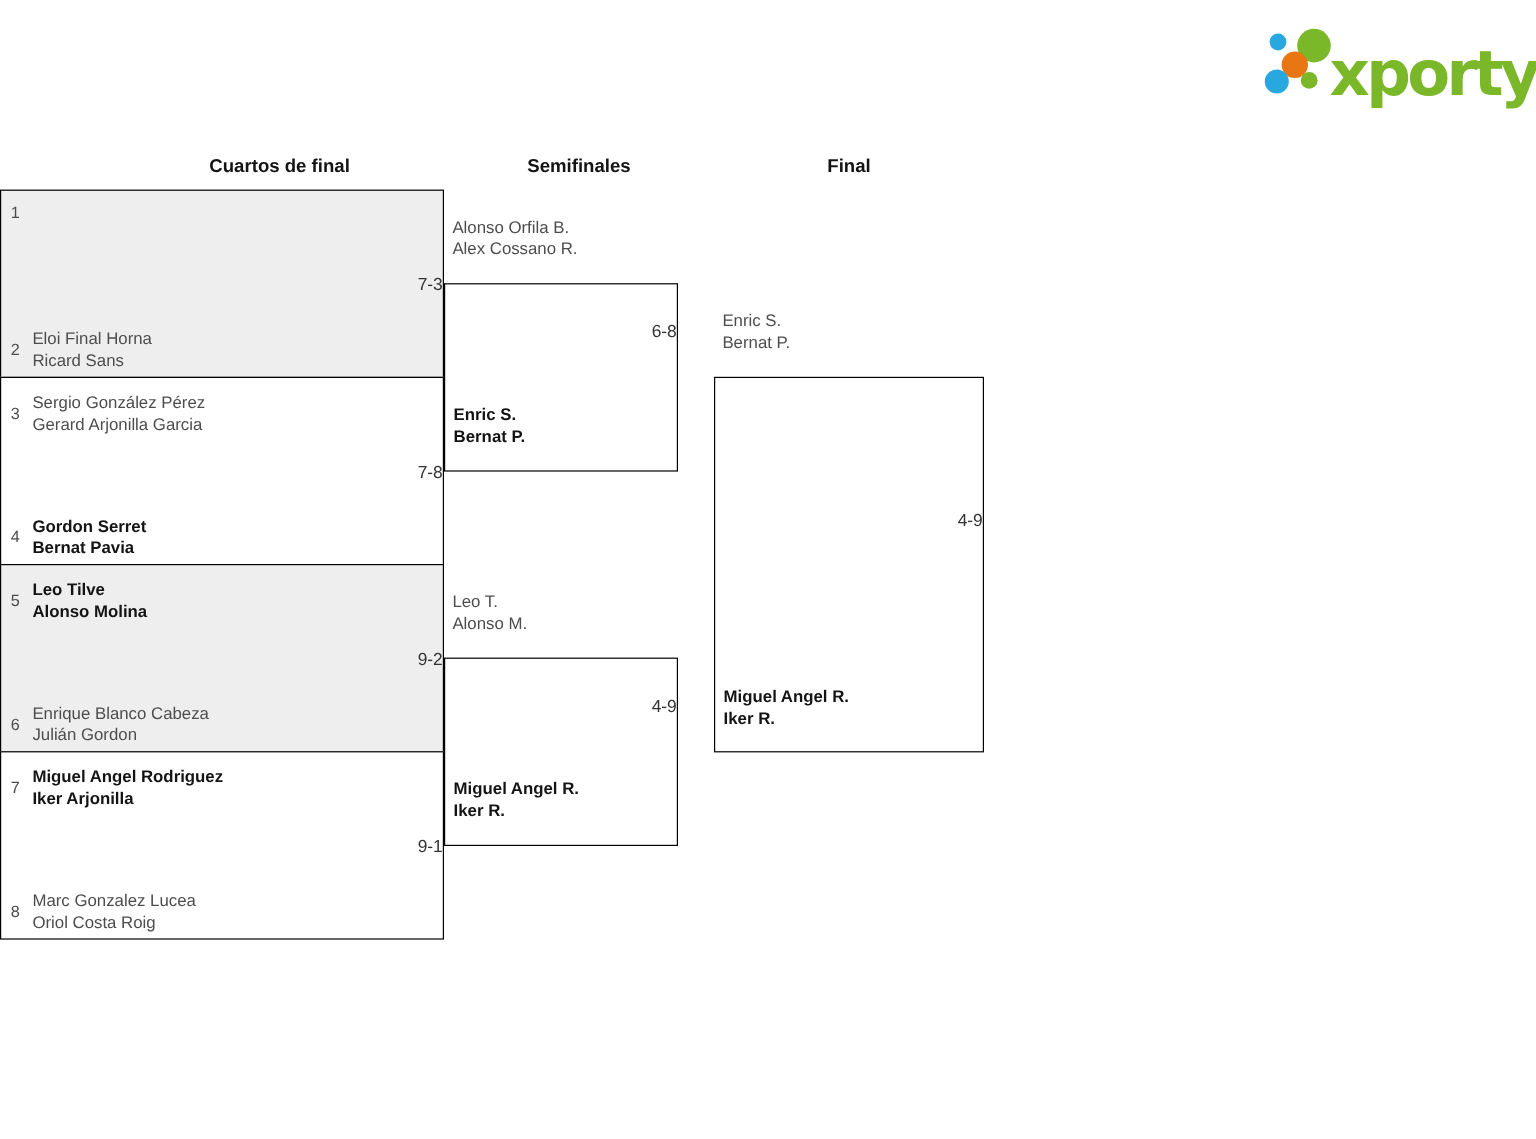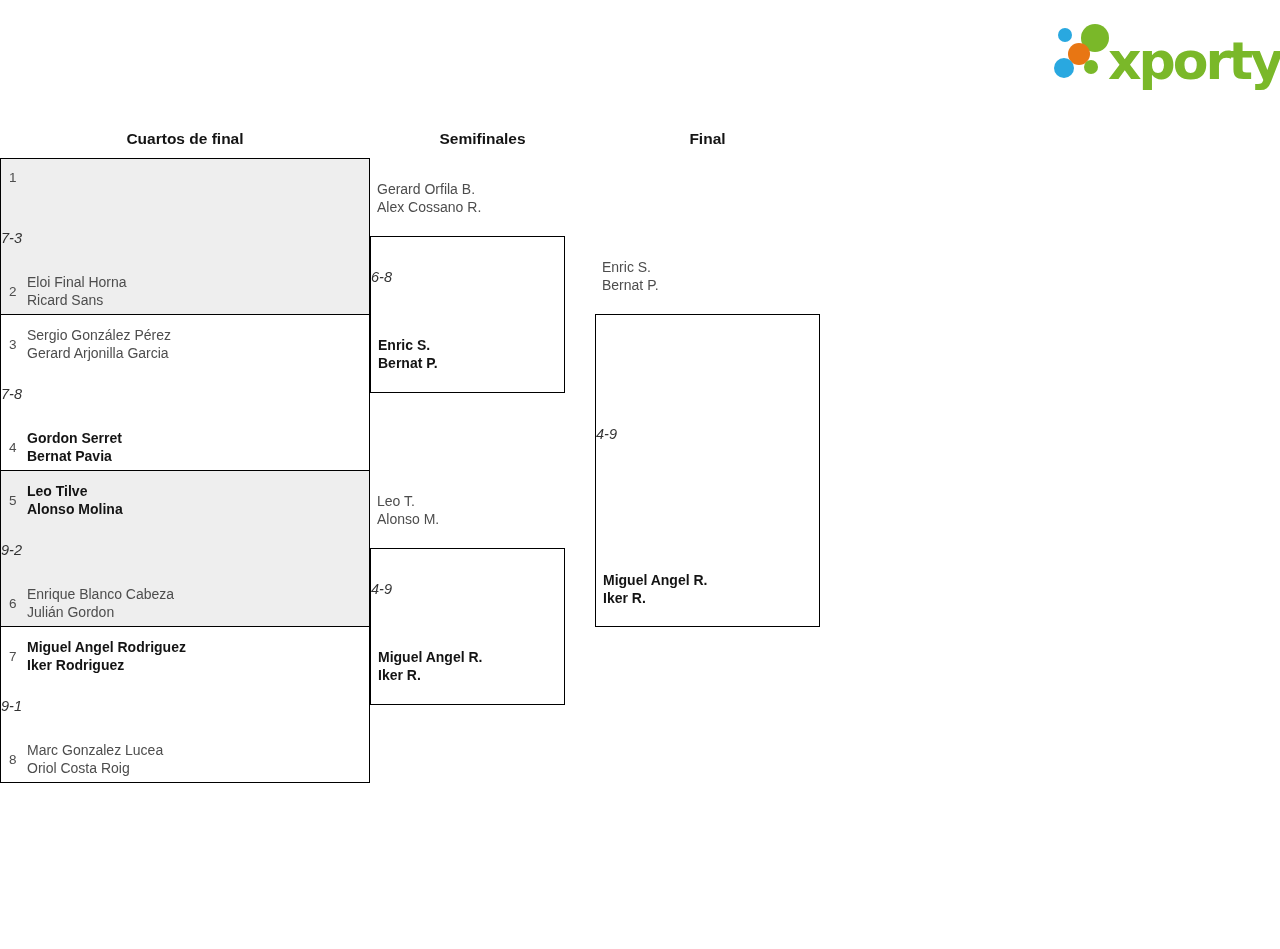--- a/index.html
+++ b/index.html
@@ -12,21 +12,21 @@
   
   .page-header { left:2px; top:2px; width:735px; }
   .title { font-size:26px; line-height:33px; font-weight:700; color:#141414; letter-spacing:-0.3px; margin:0; }
   .subtitle { font-size:22px; line-height:26px; font-weight:700; color:#141414; letter-spacing:-0.3px; margin:3px 0 0 0; }
 
   
   .logo { left:1044px; top:16px; width:236px; height:78px; cursor:pointer; }
 
   
   .col-header { top:129px; font-size:15.5px; line-height:19px; font-weight:700; text-align:center; color:#141414; }
-  .col-header.c1 { left:0; width:370px; }
+  .col-header.c1 { left:0; width:370px;padding-left:48px; }
   .col-header.c2 { left:370px; width:225px; }
   .col-header.c3 { left:595px; width:225px; }
 
   
   .box { border:1px solid #000; box-sizing:border-box; background:#fff; }
   .box.shaded { background:#eeeeee; }
   .qf { left:0; width:370px; height:157px; }
   .qf1 { top:158px; } .qf2 { top:314px; } .qf3 { top:470px; } .qf4 { top:626px; }
   .sf { left:370px; width:195px; height:157px; }
   .sf1 { top:236px; } .sf2 { top:548px; }
@@ -35,21 +35,21 @@
   
   .team-row { position:absolute; left:8px; right:6px; display:flex; align-items:center; }
   .team-row.r-top { top:11px; }
   .team-row.r-bottom { top:114px; }
   .seed { flex:0 0 18px; font-size:13.5px; color:#4d4d4d; text-align:left; }
   .team { font-size:14px; line-height:18px; }
   .team div { white-space:nowrap; }
   .winner { font-weight:700; color:#141414; }
   .loser { font-weight:400; color:#4d4d4d; }
 
-  .score { position:absolute; left:0; right:0; text-align:left; font-size:14.5px; color:#333;font-style:italic; }
+  .score { position:absolute; left:0; right:0; text-align:right; font-size:14.5px; color:#333; }
   .qf .score { top:71px; }
   .sf .score { top:32px; }
   .final-box .score { top:111px; }
 
   .sf .team-in-box { position:absolute; left:7px; top:99px; }
   .final-box .team-in-box { position:absolute; left:7px; top:256px; }
 
   
   .pair { font-size:14px; line-height:18px; }
   .pair div { white-space:nowrap; }
@@ -123,35 +123,35 @@
         <div>Julián Gordon</div>
       </span>
     </div>
   </div>
 
   <div class="abs box qf qf4">
     <div class="team-row r-top">
       <span class="seed">7</span>
       <span class="team winner">
         <div>Miguel Angel Rodriguez</div>
-        <div>Iker Rodriguez</div>
+        <div>Iker Arjonilla</div>
       </span>
     </div>
     <div class="score">9-1</div>
     <div class="team-row r-bottom">
       <span class="seed">8</span>
       <span class="team loser">
         <div>Marc Gonzalez Lucea</div>
         <div>Oriol Costa Roig</div>
       </span>
     </div>
   </div>
 
   <div class="abs pair loser" style="left:377px; top:180px;">
-    <div>Gerard Orfila B.</div>
+    <div>Alonso Orfila B.</div>
     <div>Alex Cossano R.</div>
   </div>
   <div class="abs box sf sf1">
     <div class="score">6-8</div>
     <div class="team-in-box pair winner">
       <div>Enric S.</div>
       <div>Bernat P.</div>
     </div>
   </div>
 

